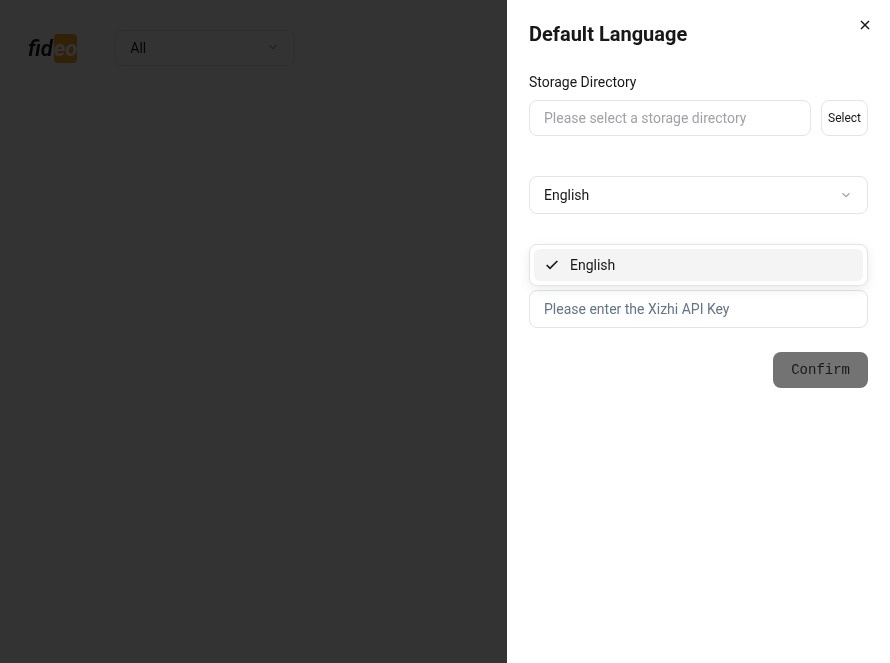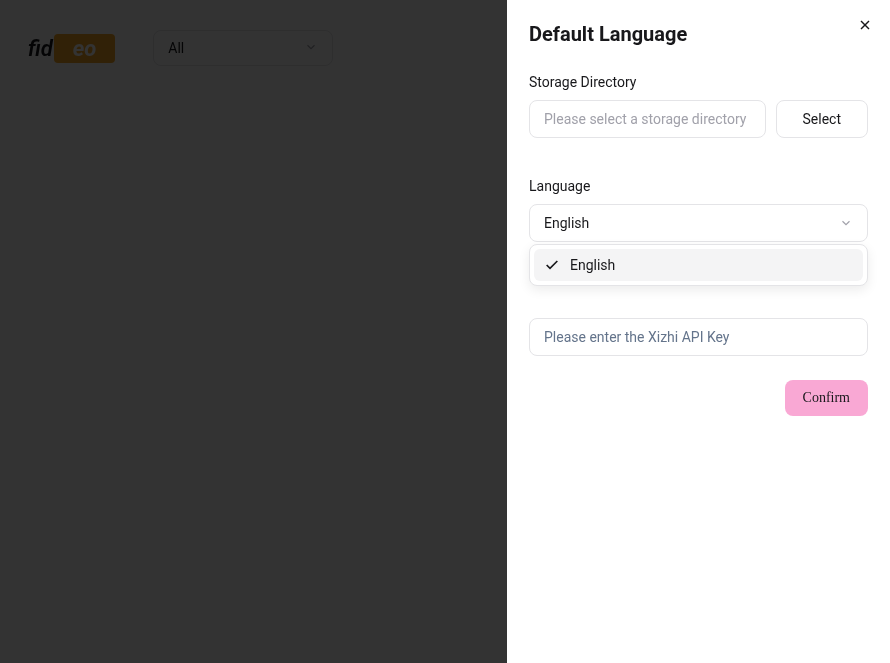--- a/index.html
+++ b/index.html
@@ -33,21 +33,21 @@
       display: flex;
       align-items: center;
       font-size: 22px;
       font-weight: 600;
       font-style: italic;
       color: #18181b;
     }
     .logo-eo {
       background: #f5a623;
       color: #fff;
-      padding: 2px 19px;
+      padding: 2px 0;
       border-radius: 4px;
       font-style: italic;
       margin-left: 1px;
       font-weight: 700;
     }
     .filter-dropdown {
       border: 1px solid #e4e4e7;
       border-radius: 8px;
       padding: 9px 14px;
       width: 180px;
@@ -128,23 +128,23 @@
       font-size: 14px;
       font-family: inherit;
       color: #18181b;
     }
     .storage-input::placeholder {
       color: #a1a1aa;
     }
     .select-btn {
       border: 1px solid #e4e4e7;
       border-radius: 8px;
-      padding: 10px 26px;
-      background: #fff;
-      font-size: 14px;
+      padding: 10px 6px;
+      background: #fff;
+      font-size: 12px;
       color: #18181b;
       cursor: pointer;
       font-family: inherit;
     }
     .lang-select {
       border: 1px solid #e4e4e7;
       border-radius: 8px;
       padding: 10px 14px;
       display: flex;
       align-items: center;
@@ -206,28 +206,28 @@
     }
     .apikey-group {
       margin-top: 76px;
     }
     .confirm-row {
       display: flex;
       justify-content: flex-end;
       margin-top: 24px;
     }
     .confirm-btn {
-      background: #f9a8d4;
+      background: #737373;
       border: none;
       border-radius: 8px;
       padding: 10px 18px;
       font-size: 14px;
       color: #18181b;
       cursor: pointer;
-      font-family: Liberation Serif, serif;
+      font-family: Liberation Mono, monospace;
     }
   </style>
 </head>
 <body>
 
 <div class="app-bg">
   <div class="app-header">
     <div class="logo">
       <span>fid</span>
         <span class="logo-eo">eo</span>
@@ -255,21 +255,20 @@
 
     <div class="field-group">
       <label class="field-label">Storage Directory</label>
       <div class="storage-row">
         <input class="storage-input" type="text" placeholder="Please select a storage directory" style="">
         <button class="select-btn">Select</button>
       </div>
     </div>
 
     <div class="field-group">
-      <label class="field-label">Language</label>
       <div class="lang-select">
         <span>English</span>
         <svg class="chevron-down" viewBox="0 0 24 24">
             <polyline points="6 9 12 15 18 9"></polyline>
           </svg>
       </div>
     </div>
 
     <div class="apikey-group">
       <input class="apikey-input" type="text" placeholder="Please enter the Xizhi API Key" style="">

